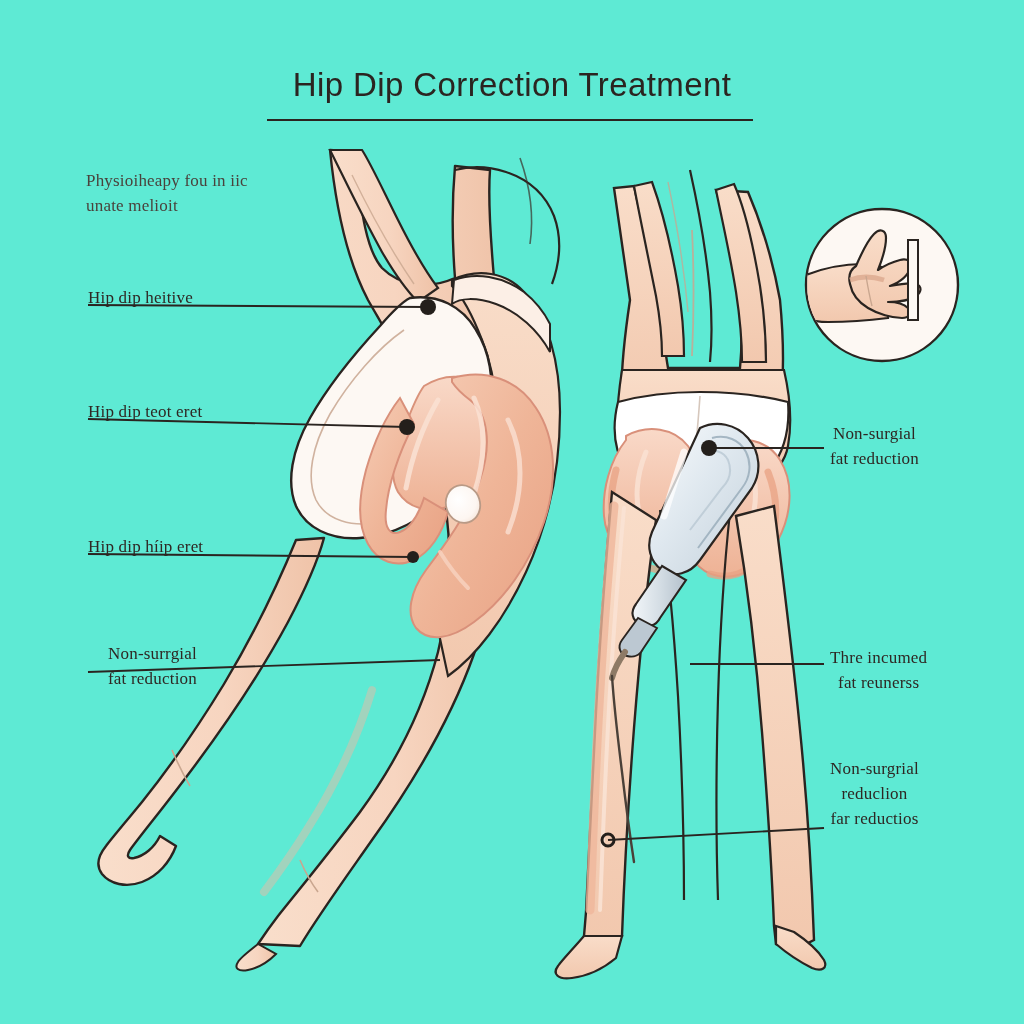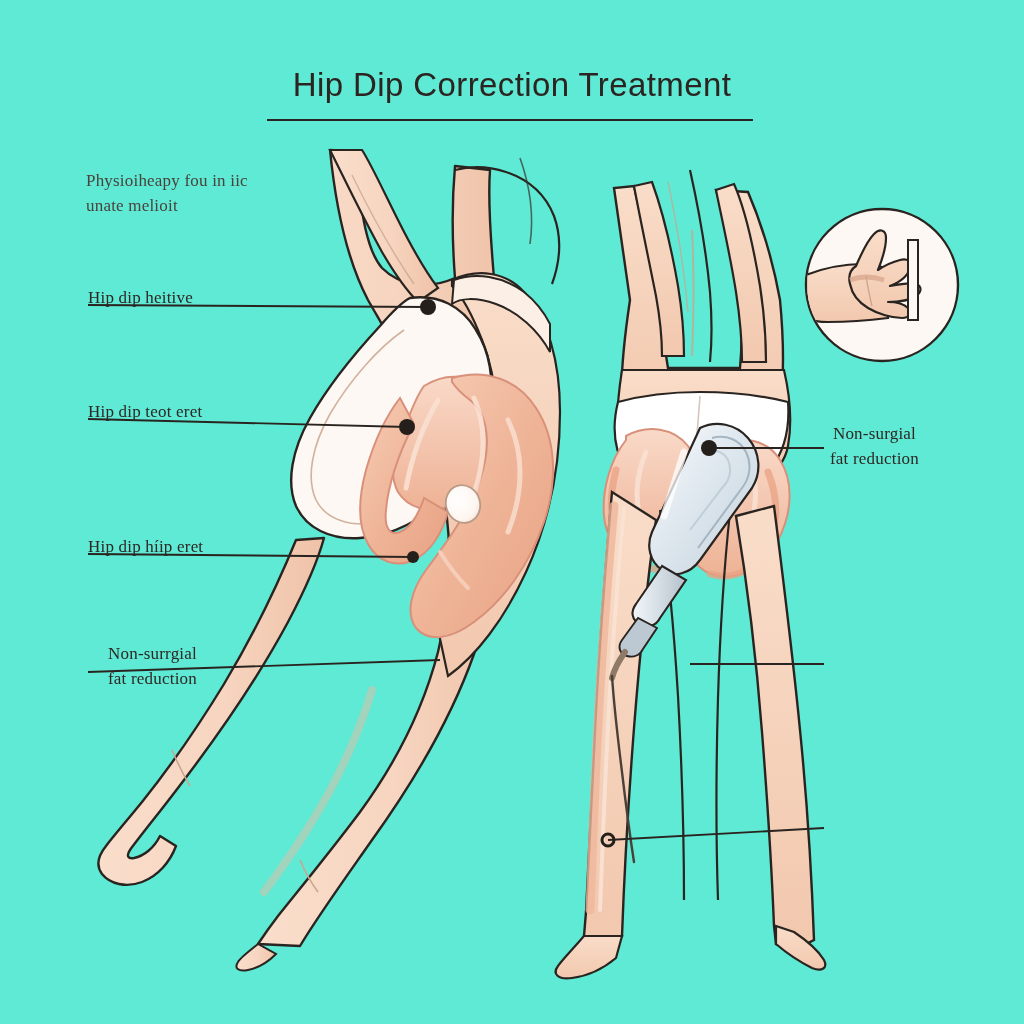--- a/index.html
+++ b/index.html
@@ -383,15 +383,20 @@
   <div class="label" style="left:88px; top:399px;">Hip dip teot eret</div>
 
   <div class="label" style="left:88px; top:534px;">Hip dip híip eret</div>
 
   <div class="label" style="left:88px; top:641px;margin-left:20px;">Non-surrgial
 fat reduction</div>
 
   <div class="label right" style="left:830px; top:421px;">Non-surgial
 fat reduction</div>
 
-
+  <div class="label right" style="left:830px; top:645px;">Thre incumed
+fat reunerss</div>
+
+  <div class="label right" style="left:830px; top:756px;">Non-surgrial
+reduclion
+far reductios</div>
 
 </div>
 
 </body></html>

